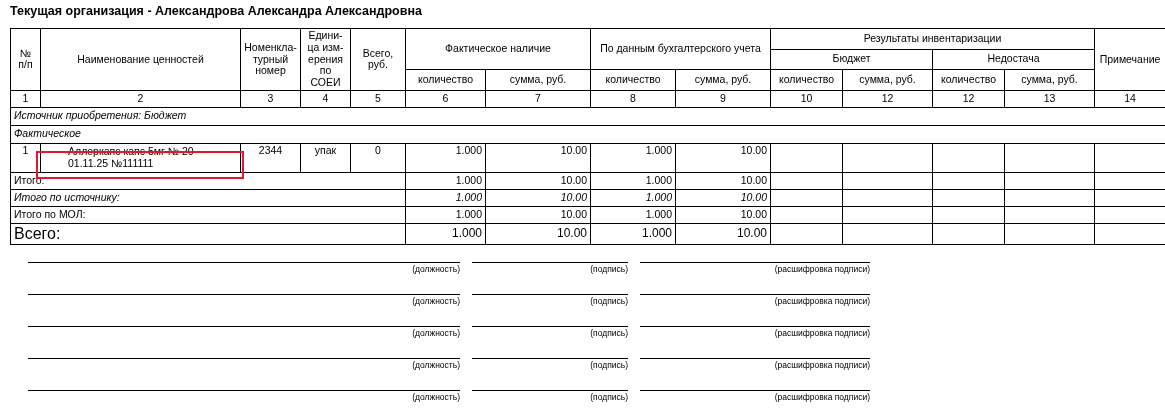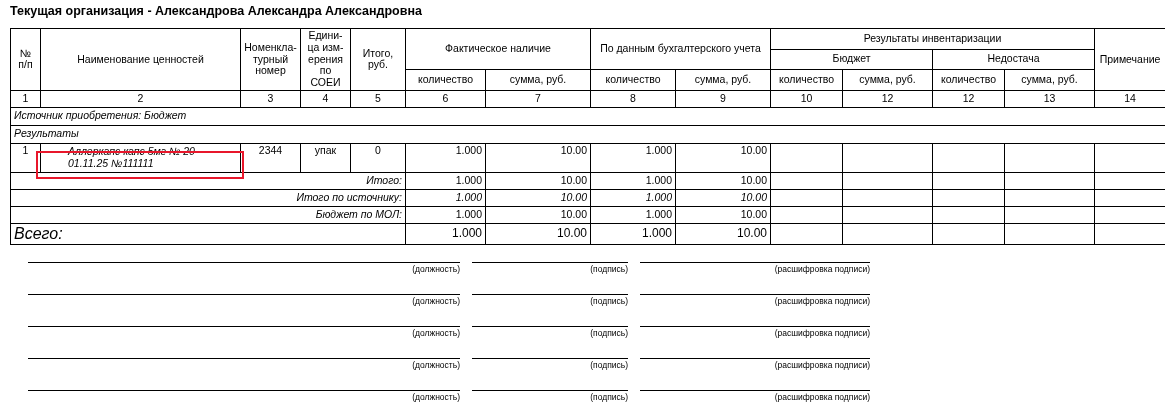--- a/index.html
+++ b/index.html
@@ -68,24 +68,23 @@
     text-align: right;
     font-size: 11px;
   }
   .data-cell-ctr {
     text-align: center;
     font-size: 11px;
   }
   .data-cell-left {
     text-align: left;
     font-size: 11px;
-    font-style: italic;
   }
   .row-item td { height: 26px; }
-  .row-итого td { height: 14px; text-align: right; }
+  .row-итого td { height: 14px; }
   .ital { font-style: italic; }
   .bold { font-weight: bold; }
   .name-cell-inner {
     position: relative;
     padding-left: 24px;
     line-height: 1.15;
   }
   .highlight-box {
     position: absolute;
     border: 2px solid #e8172b;
@@ -147,21 +146,21 @@
     </colgroup>
     <thead>
       <tr>
         <td class="hdr" rowspan="3">
           <div>№</div>
           <div>п/п</div>
         </td>
         <td class="hdr" rowspan="3">Наименование ценностей</td>
         <td class="hdr" rowspan="3">Номенкла-турный номер</td>
         <td class="hdr" rowspan="3">Едини-ца изм-ерения по СОЕИ</td>
-        <td class="hdr" rowspan="3">Итого, руб.</td>
+        <td class="hdr" rowspan="3">Всего, руб.</td>
         <td class="hdr" colspan="2" rowspan="2">Фактическое наличие</td>
         <td class="hdr" colspan="2" rowspan="2">По данным бухгалтерского учета</td>
         <td class="hdr" colspan="4">Результаты инвентаризации</td>
         <td class="hdr" rowspan="3">Примечание</td>
       </tr>
       <tr>
         <td class="hdr" colspan="2">Бюджет</td>
         <td class="hdr" colspan="2">Недостача</td>
       </tr>
       <tr>
@@ -189,21 +188,21 @@
         <td>12</td>
         <td>13</td>
         <td>14</td>
       </tr>
     </thead>
     <tbody>
       <tr class="grouprow">
         <td colspan="14">Источник приобретения: Бюджет</td>
       </tr>
       <tr class="grouprow">
-        <td colspan="14">Результаты</td>
+        <td colspan="14">Фактическое</td>
       </tr>
 
       <tr class="row-item">
         <td class="data-cell-ctr" style="vertical-align:top;">1</td>
         <td class="data-cell-left" style="vertical-align:top;">
           <div class="name-cell-inner">
             <div>Аллеркапс капс 5мг  № 20</div>
             <div>01.11.25 №111111</div>
           </div>
         </td>
@@ -241,21 +240,21 @@
         <td class="data-cell-num ital">1.000</td>
         <td class="data-cell-num ital">10.00</td>
         <td class="data-cell-num"></td>
         <td class="data-cell-num"></td>
         <td class="data-cell-num"></td>
         <td class="data-cell-num"></td>
         <td class="data-cell-num"></td>
       </tr>
 
       <tr class="row-итого bold">
-        <td colspan="5" class="data-cell-left bold">Бюджет по МОЛ:</td>
+        <td colspan="5" class="data-cell-left bold">Итого по МОЛ:</td>
         <td class="data-cell-num bold">1.000</td>
         <td class="data-cell-num bold">10.00</td>
         <td class="data-cell-num bold">1.000</td>
         <td class="data-cell-num bold">10.00</td>
         <td class="data-cell-num"></td>
         <td class="data-cell-num"></td>
         <td class="data-cell-num"></td>
         <td class="data-cell-num"></td>
         <td class="data-cell-num"></td>
       </tr>

